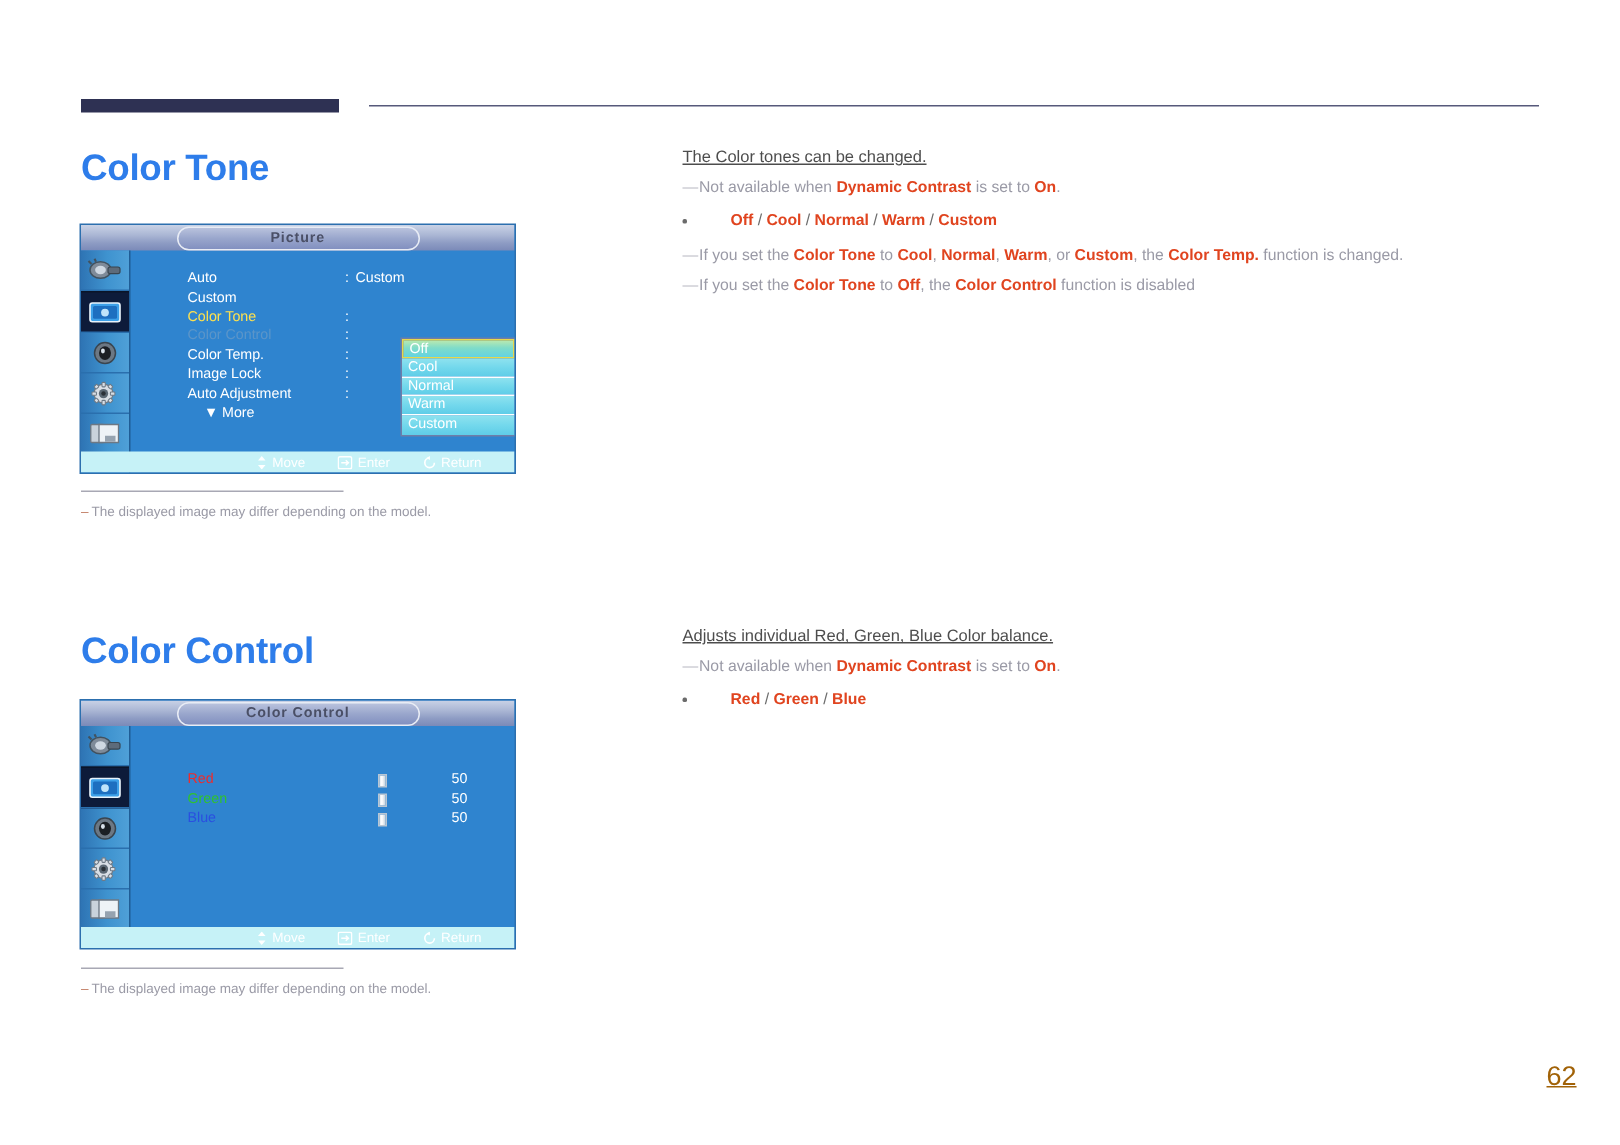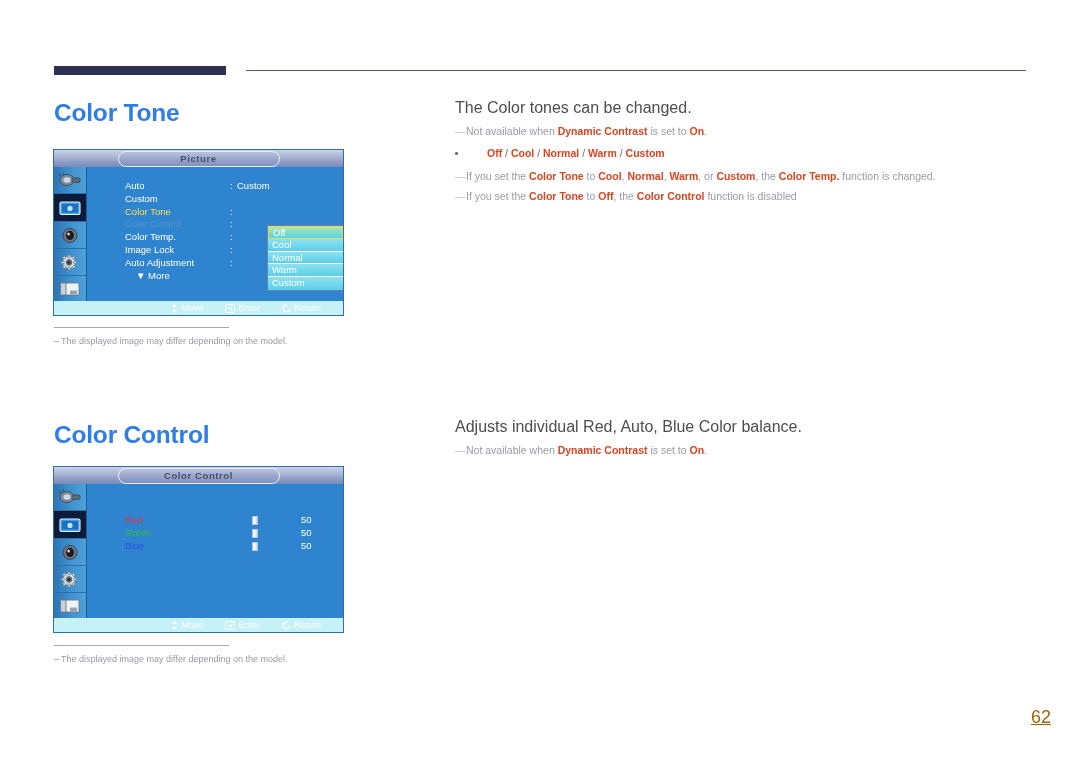--- a/index.html
+++ b/index.html
@@ -257,24 +257,25 @@
   }
   #fignote-1 { left: 54px; top: 327px; }
   #fignote-2 { left: 54px; top: 645px; }
 
   
   .copy { position: absolute; left: 455px; width: 570px; }
   #copy-color-tone { top: 99px; }
   #copy-color-control { top: 418px; }
 
   .copy .lead {
-    font-size: 16px;
+    font-size: 11px;
     color: #4d4d4d;
     margin-bottom: 7px;
     white-space: nowrap;
+    text-decoration: underline;
   }
   .copy .note {
     font-size: 10.5px;
     color: #9a9aa6;
     margin-bottom: 6px;
     white-space: nowrap;
     line-height: 14px;
   }
   .copy .note .dash {
     display: inline-block;
@@ -600,21 +601,25 @@
 </div>
 
 <div class="fig-note" id="fignote-2">
   <div class="rule"></div>
   <div class="txt">
     <span class="dash">–</span><span>The displayed image may differ depending on the model.</span>
   </div>
 </div>
 
 <div class="copy" id="copy-color-control">
-  <div class="lead">Adjusts individual Red, Auto, Blue Color balance.</div>
+  <div class="lead">Adjusts individual Red, Green, Blue Color balance.</div>
 
   <div class="note">
     <span class="dash">—</span><span class="gray">Not available when </span><b>Dynamic Contrast</b><span class="gray"> is set to </span><b>On</b><span class="gray">.</span>
   </div>
 
+  <div class="bullet">
+    <span class="dot"></span>
+    <span class="opts">Red<span class="sep"> / </span>Green<span class="sep"> / </span>Blue</span>
+  </div>
 </div>
 
 <div id="page-number">62</div>
 
 </body></html>

